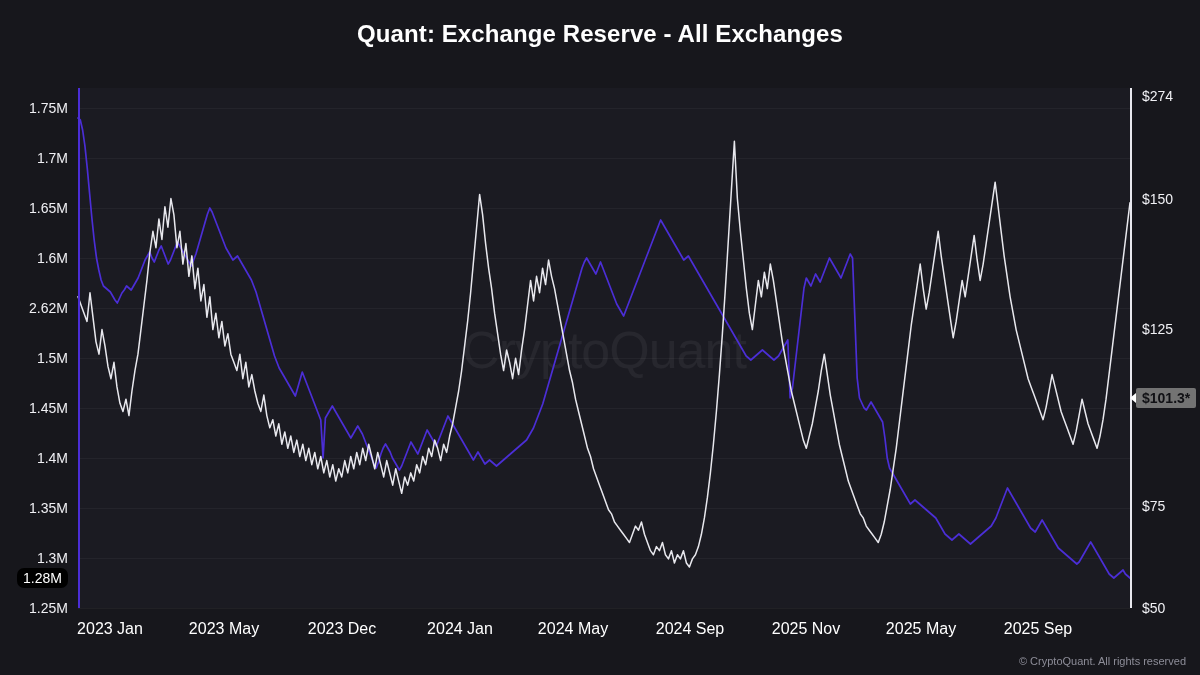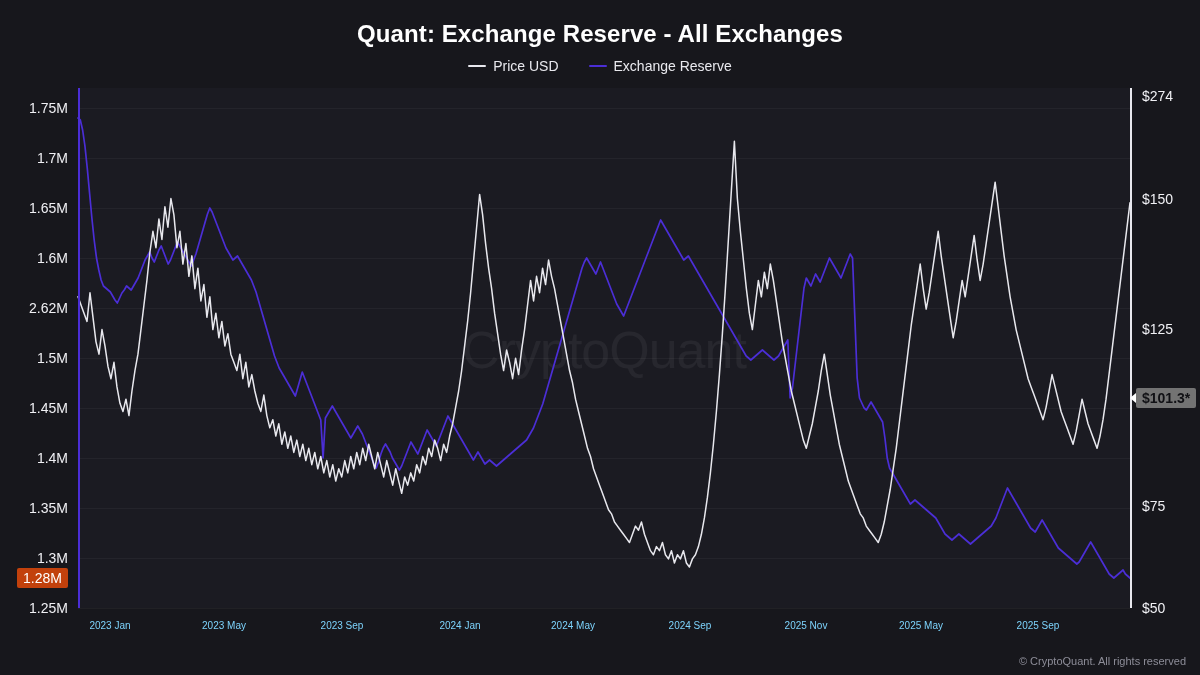--- a/index.html
+++ b/index.html
@@ -70,39 +70,40 @@
   .tick{
     position:absolute;
     font-size:14px;
     color:#f0f0f4;
     white-space:nowrap;
   }
   .tick-left{right:1132px;transform:translateY(-50%);text-align:right;}
   .tick-right{left:1142px;transform:translateY(-50%);text-align:left;}
   .tick-x{
     position:absolute;top:620px;
-    font-size:10px;color:#7dd3fc;
+    font-size:16px;color:#ffffff;
     transform:translateX(-50%);
     white-space:nowrap;
   }
 
   
   .badge{
     position:absolute;
     font-size:14px;
     padding:2px 6px;
     border-radius:2px;
     white-space:nowrap;
     transform:translateY(-50%);
   }
   .badge-left{
     right:1132px;
-    background:#c2410c;
+    background:#000000;
     color:#ffffff;
     font-weight:400;
+    border-radius:7px;
   }
   .badge-right{
     left:1136px;
     background:#737373;
     color:#111115;
     font-weight:bold;
   }
   .badge-right::before{
     content:"";
     position:absolute;
@@ -120,30 +121,20 @@
     white-space:nowrap;
   }
 </style>
 </head>
 <body>
 
 <div id="chart-root">
 
   <div class="chart-title">Quant: Exchange Reserve - All Exchanges</div>
 
-  <div class="legend">
-    <div class="legend-item">
-      <span class="legend-swatch" style="background:#e8e8ee;"></span>
-      <span class="legend-label">Price USD</span>
-    </div>
-    <div class="legend-item">
-      <span class="legend-swatch" style="background:#4b2ed6;"></span>
-      <span class="legend-label">Exchange Reserve</span>
-    </div>
-  </div>
 
   <div class="plot-area">
     <div class="plot-bg"></div>
     <div class="gridlines" id="gridlines">
         <div class="gridline" style="top: 20px;"></div>
         <div class="gridline" style="top: 70px;"></div>
         <div class="gridline" style="top: 120px;"></div>
         <div class="gridline" style="top: 170px;"></div>
         <div class="gridline" style="top: 220px;"></div>
         <div class="gridline" style="top: 270px;"></div>
@@ -179,21 +170,21 @@
   <div id="ticks-right">
       <div class="tick tick-right" style="top: 96.189px;">$274</div>
       <div class="tick tick-right" style="top: 198.551px;">$150</div>
       <div class="tick tick-right" style="top: 300.913px; margin-top: 28px;">$125</div>
       <div class="tick tick-right" style="top: 505.638px;">$75</div>
       <div class="tick tick-right" style="top: 608px;">$50</div>
     </div>
   <div id="ticks-x">
       <div class="tick-x" style="left: 110px;">2023 Jan</div>
       <div class="tick-x" style="left: 224px;">2023 May</div>
-      <div class="tick-x" style="left: 342px;">2023 Sep</div>
+      <div class="tick-x" style="left: 342px;">2023 Dec</div>
       <div class="tick-x" style="left: 460px;">2024 Jan</div>
       <div class="tick-x" style="left: 573px;">2024 May</div>
       <div class="tick-x" style="left: 690px;">2024 Sep</div>
       <div class="tick-x" style="left: 806px;">2025 Nov</div>
       <div class="tick-x" style="left: 921px;">2025 May</div>
       <div class="tick-x" style="left: 1038px;">2025 Sep</div>
     </div>
 
   <div class="badge badge-left" id="badge-left" style="top: 578px;">1.28M</div>
   <div class="badge badge-right" id="badge-right" style="top: 397.953px;">$101.3*</div>

